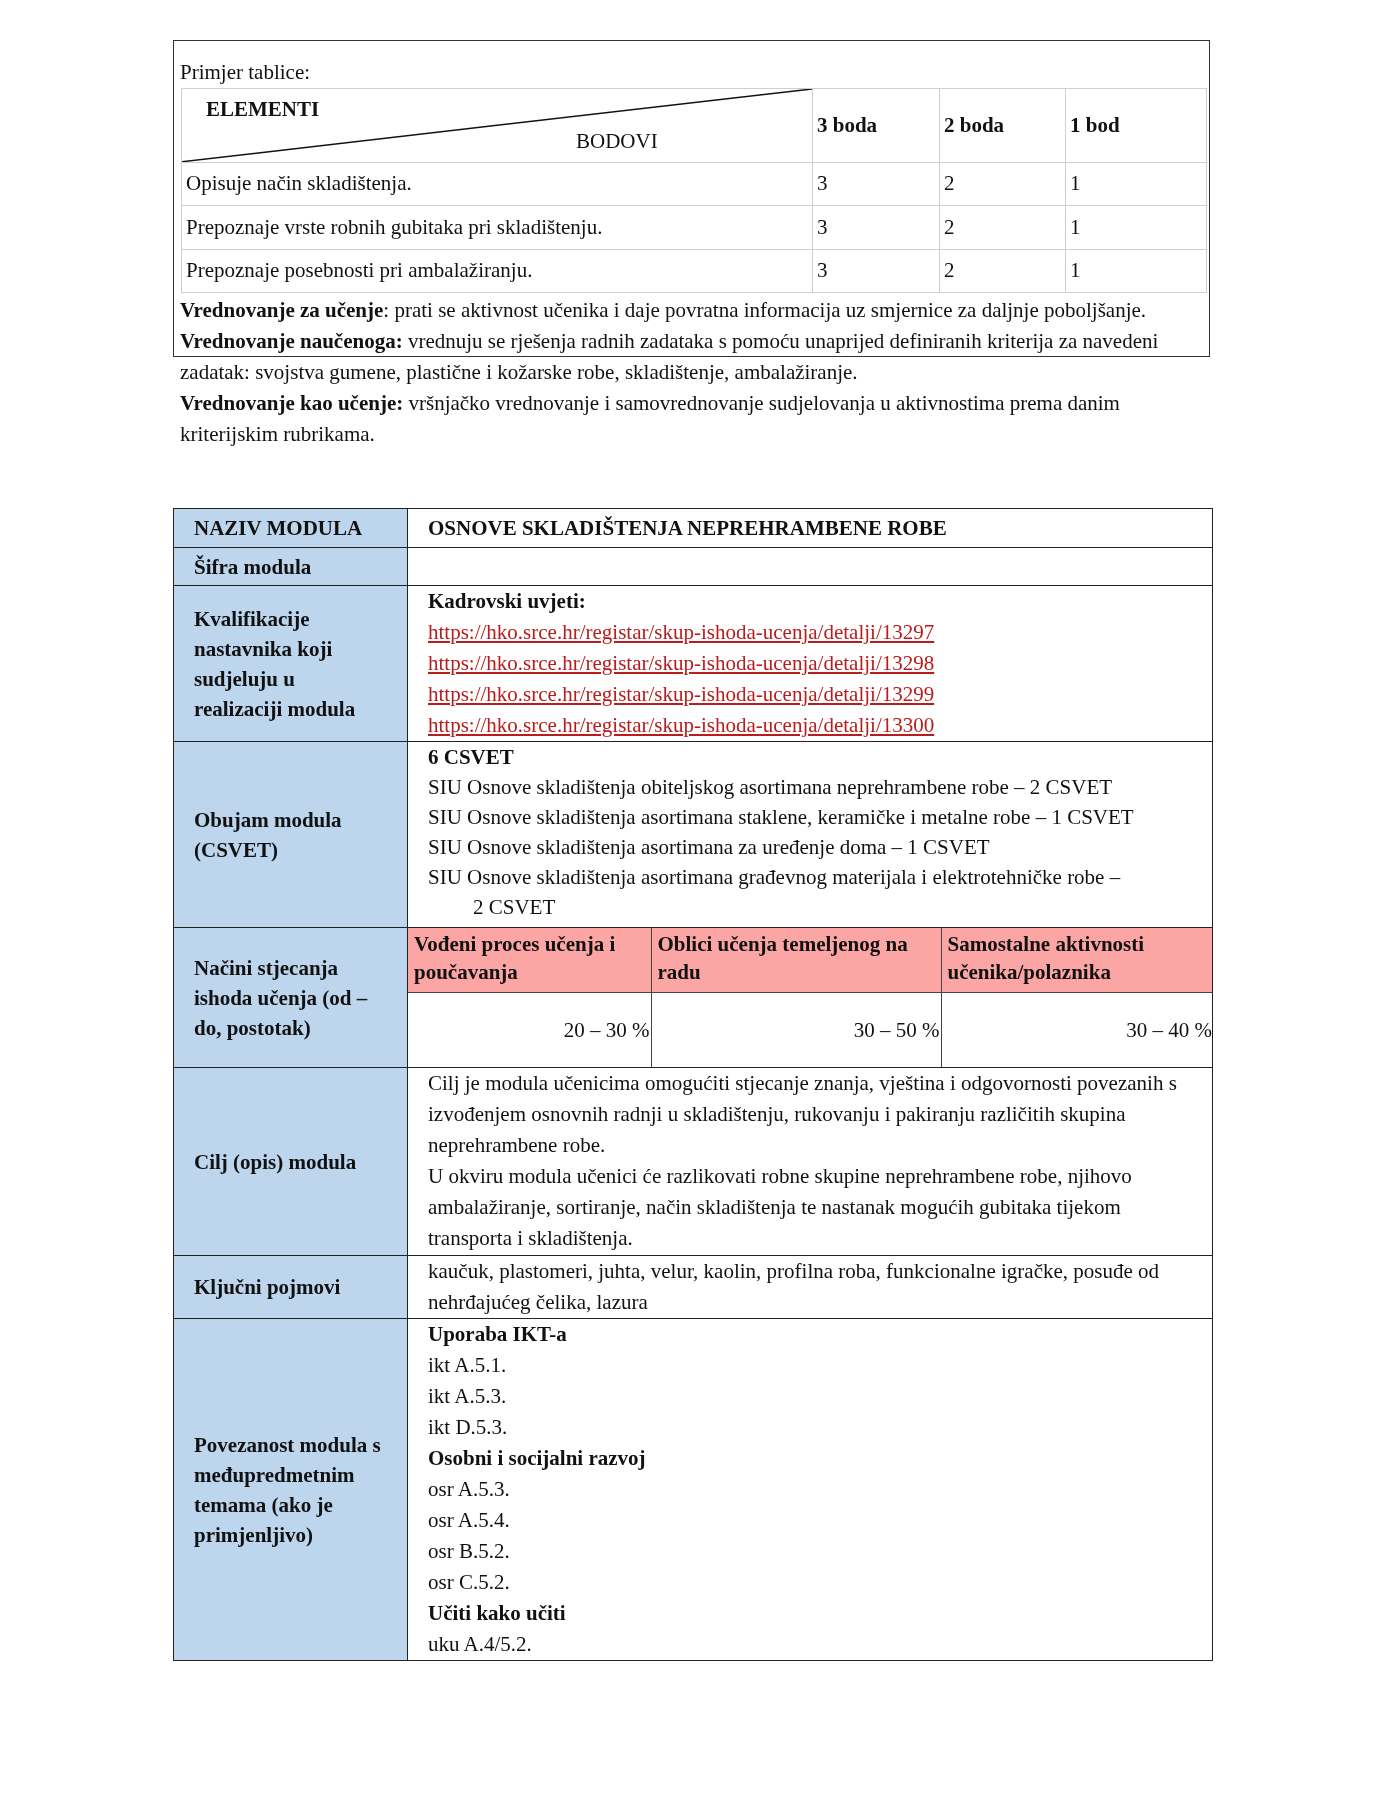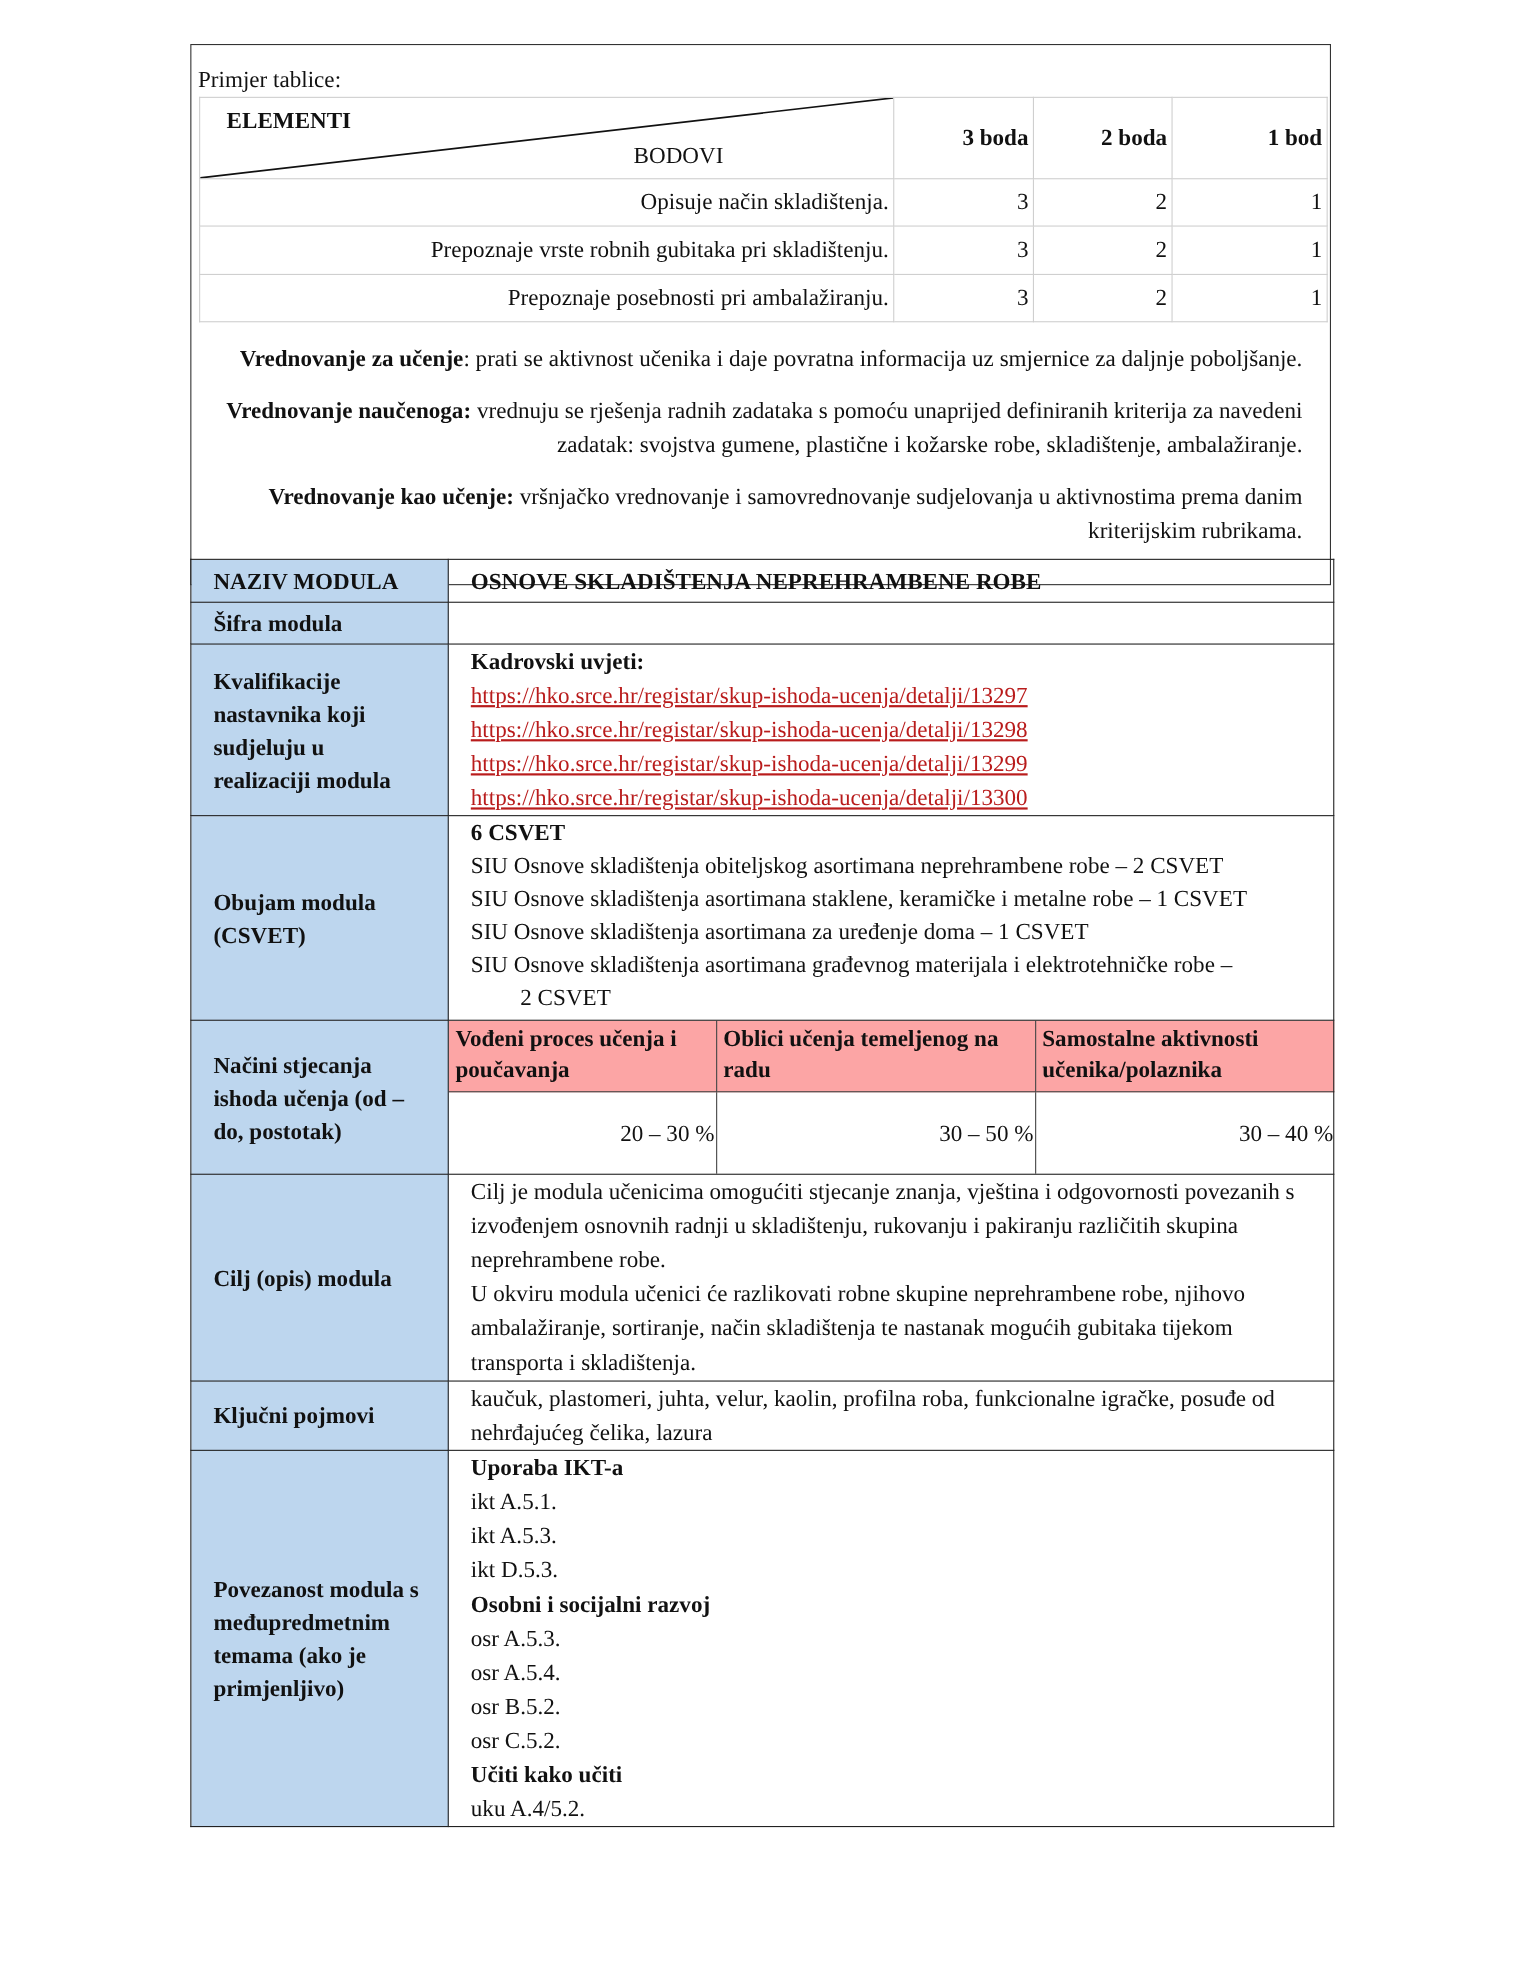--- a/index.html
+++ b/index.html
@@ -7,40 +7,40 @@
     width: 1386px; height: 1797px; position: relative; overflow: hidden;
     font-family: "Liberation Serif", "DejaVu Serif", serif;
     color: #111;
     font-size: 21px;
   }
   .narrow { font-family: "Liberation Sans Narrow", "Liberation Serif", serif; }
   b, .b { font-weight: bold; }
 
   
   #box1 {
-    position: absolute; left: 173px; top: 40px; width: 1037px; height: 492px;
-    border: 1.5px solid #333; box-sizing: border-box; text-align: right;
+    position: absolute; left: 173px; top: 40px; width: 1037px; height: 317px;
+    border: 1.5px solid #333; box-sizing: border-box;
   }
   #box1 .caption { position: absolute; left: 6px; top: 18px; font-size: 21px; line-height: 26px; }
   #rubric {
     position: absolute; left: 7px; top: 47px; width: 1025px; height: 205px;
     border-collapse: collapse; table-layout: fixed;
   }
   #rubric td { border: 1.5px solid #cfcfcf; padding: 0 4px; font-size: 21px; vertical-align: middle; }
   #rubric tr.hdr td { height: 72px; font-weight: bold; }
   #rubric tr.row td { height: 42px; }
   #rubric col.c1 { width: 631px; } #rubric col.c2 { width: 127px; }
   #rubric col.c3 { width: 126px; } #rubric col.c4 { width: 141px; }
   .diag-cell { position: relative; padding: 0 !important; }
   .diag-cell svg { position: absolute; left: 0; top: 0; width: 100%; height: 100%; }
   .diag-cell .el { position: absolute; left: 24px; top: 8px; font-weight: bold; }
   .diag-cell .bo { position: absolute; left: 394px; top: 40px; font-weight: normal; }
 
   #eval { position: absolute; left: 6px; top: 254px; width: 1020px; font-size: 21px; line-height: 31px; }
-  #eval p { margin: 16px; }
+  #eval p { margin: 0; }
 
   
   #mod {
     position: absolute; left: 173px; top: 508px; width: 1039px;
     border-collapse: collapse; table-layout: fixed;
   }
   #mod > tbody > tr > td { border: 1.5px solid #222; vertical-align: middle; padding: 0 20px; font-size: 21px; line-height: 31px; }
   #mod col.lc { width: 234px; } #mod col.rc { width: 805px; }
   #mod td.lbl { background: #bdd6ee; font-weight: bold; line-height: 30px; }
   #mod td.val { vertical-align: top; }

